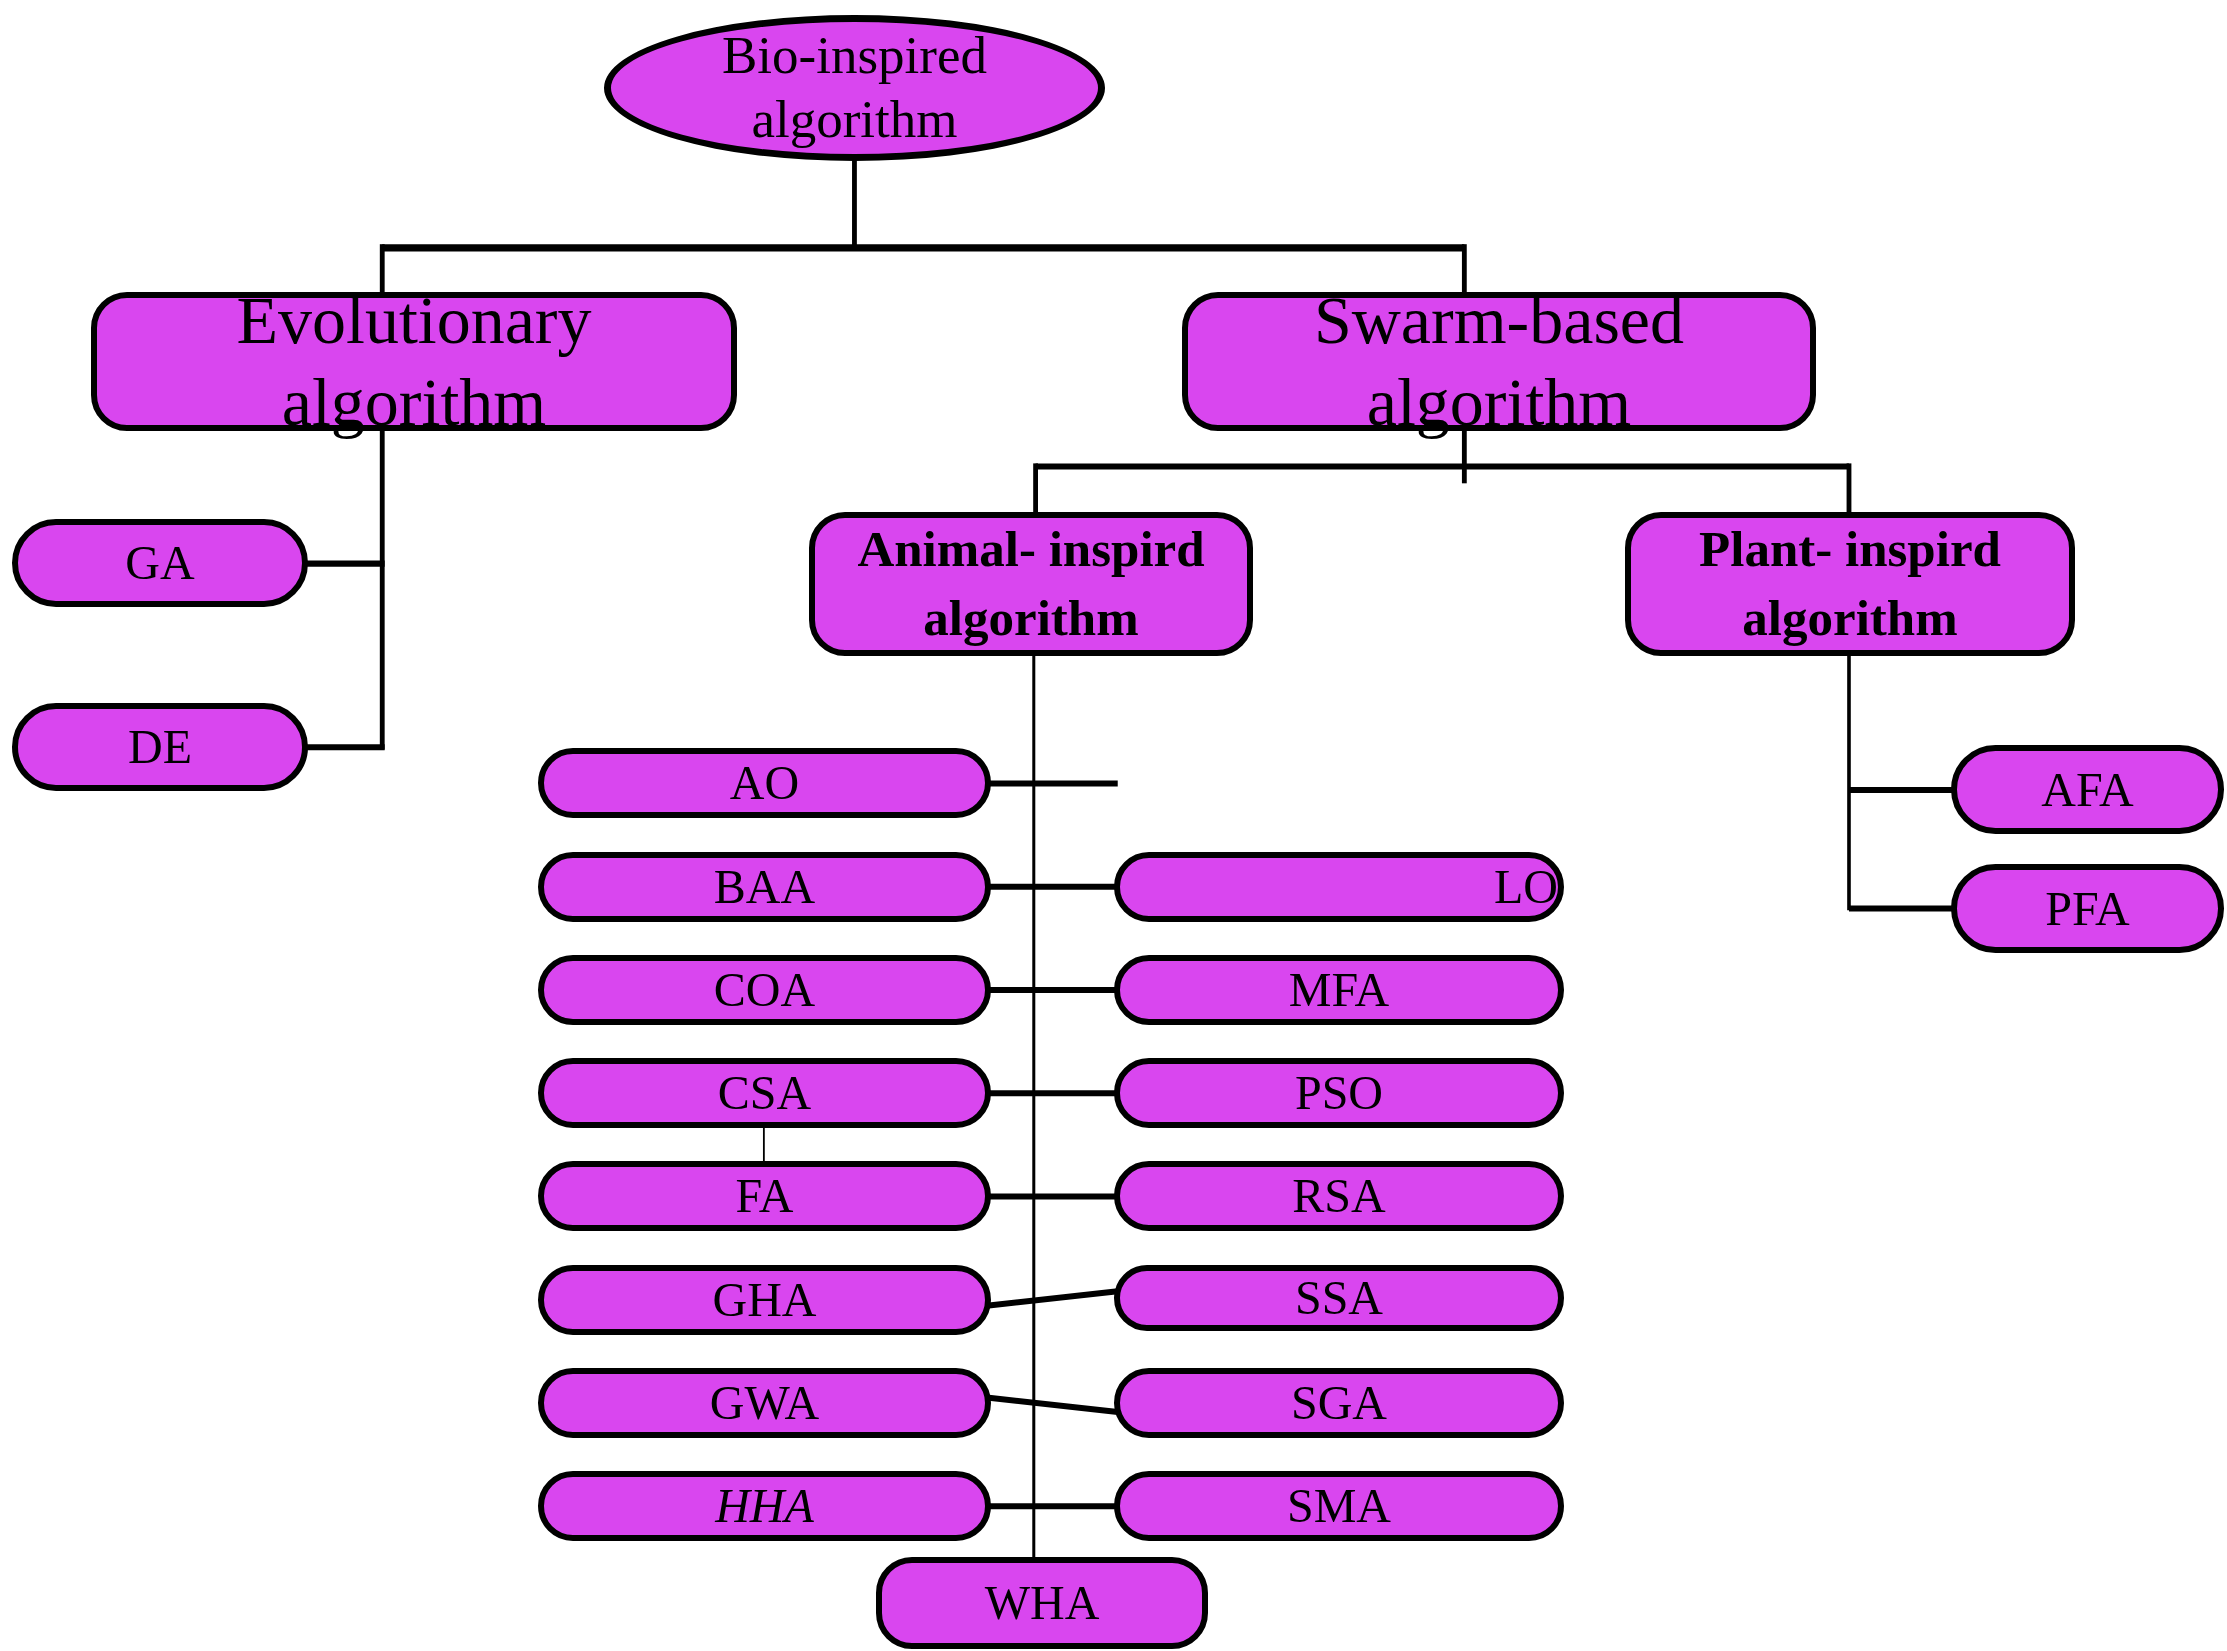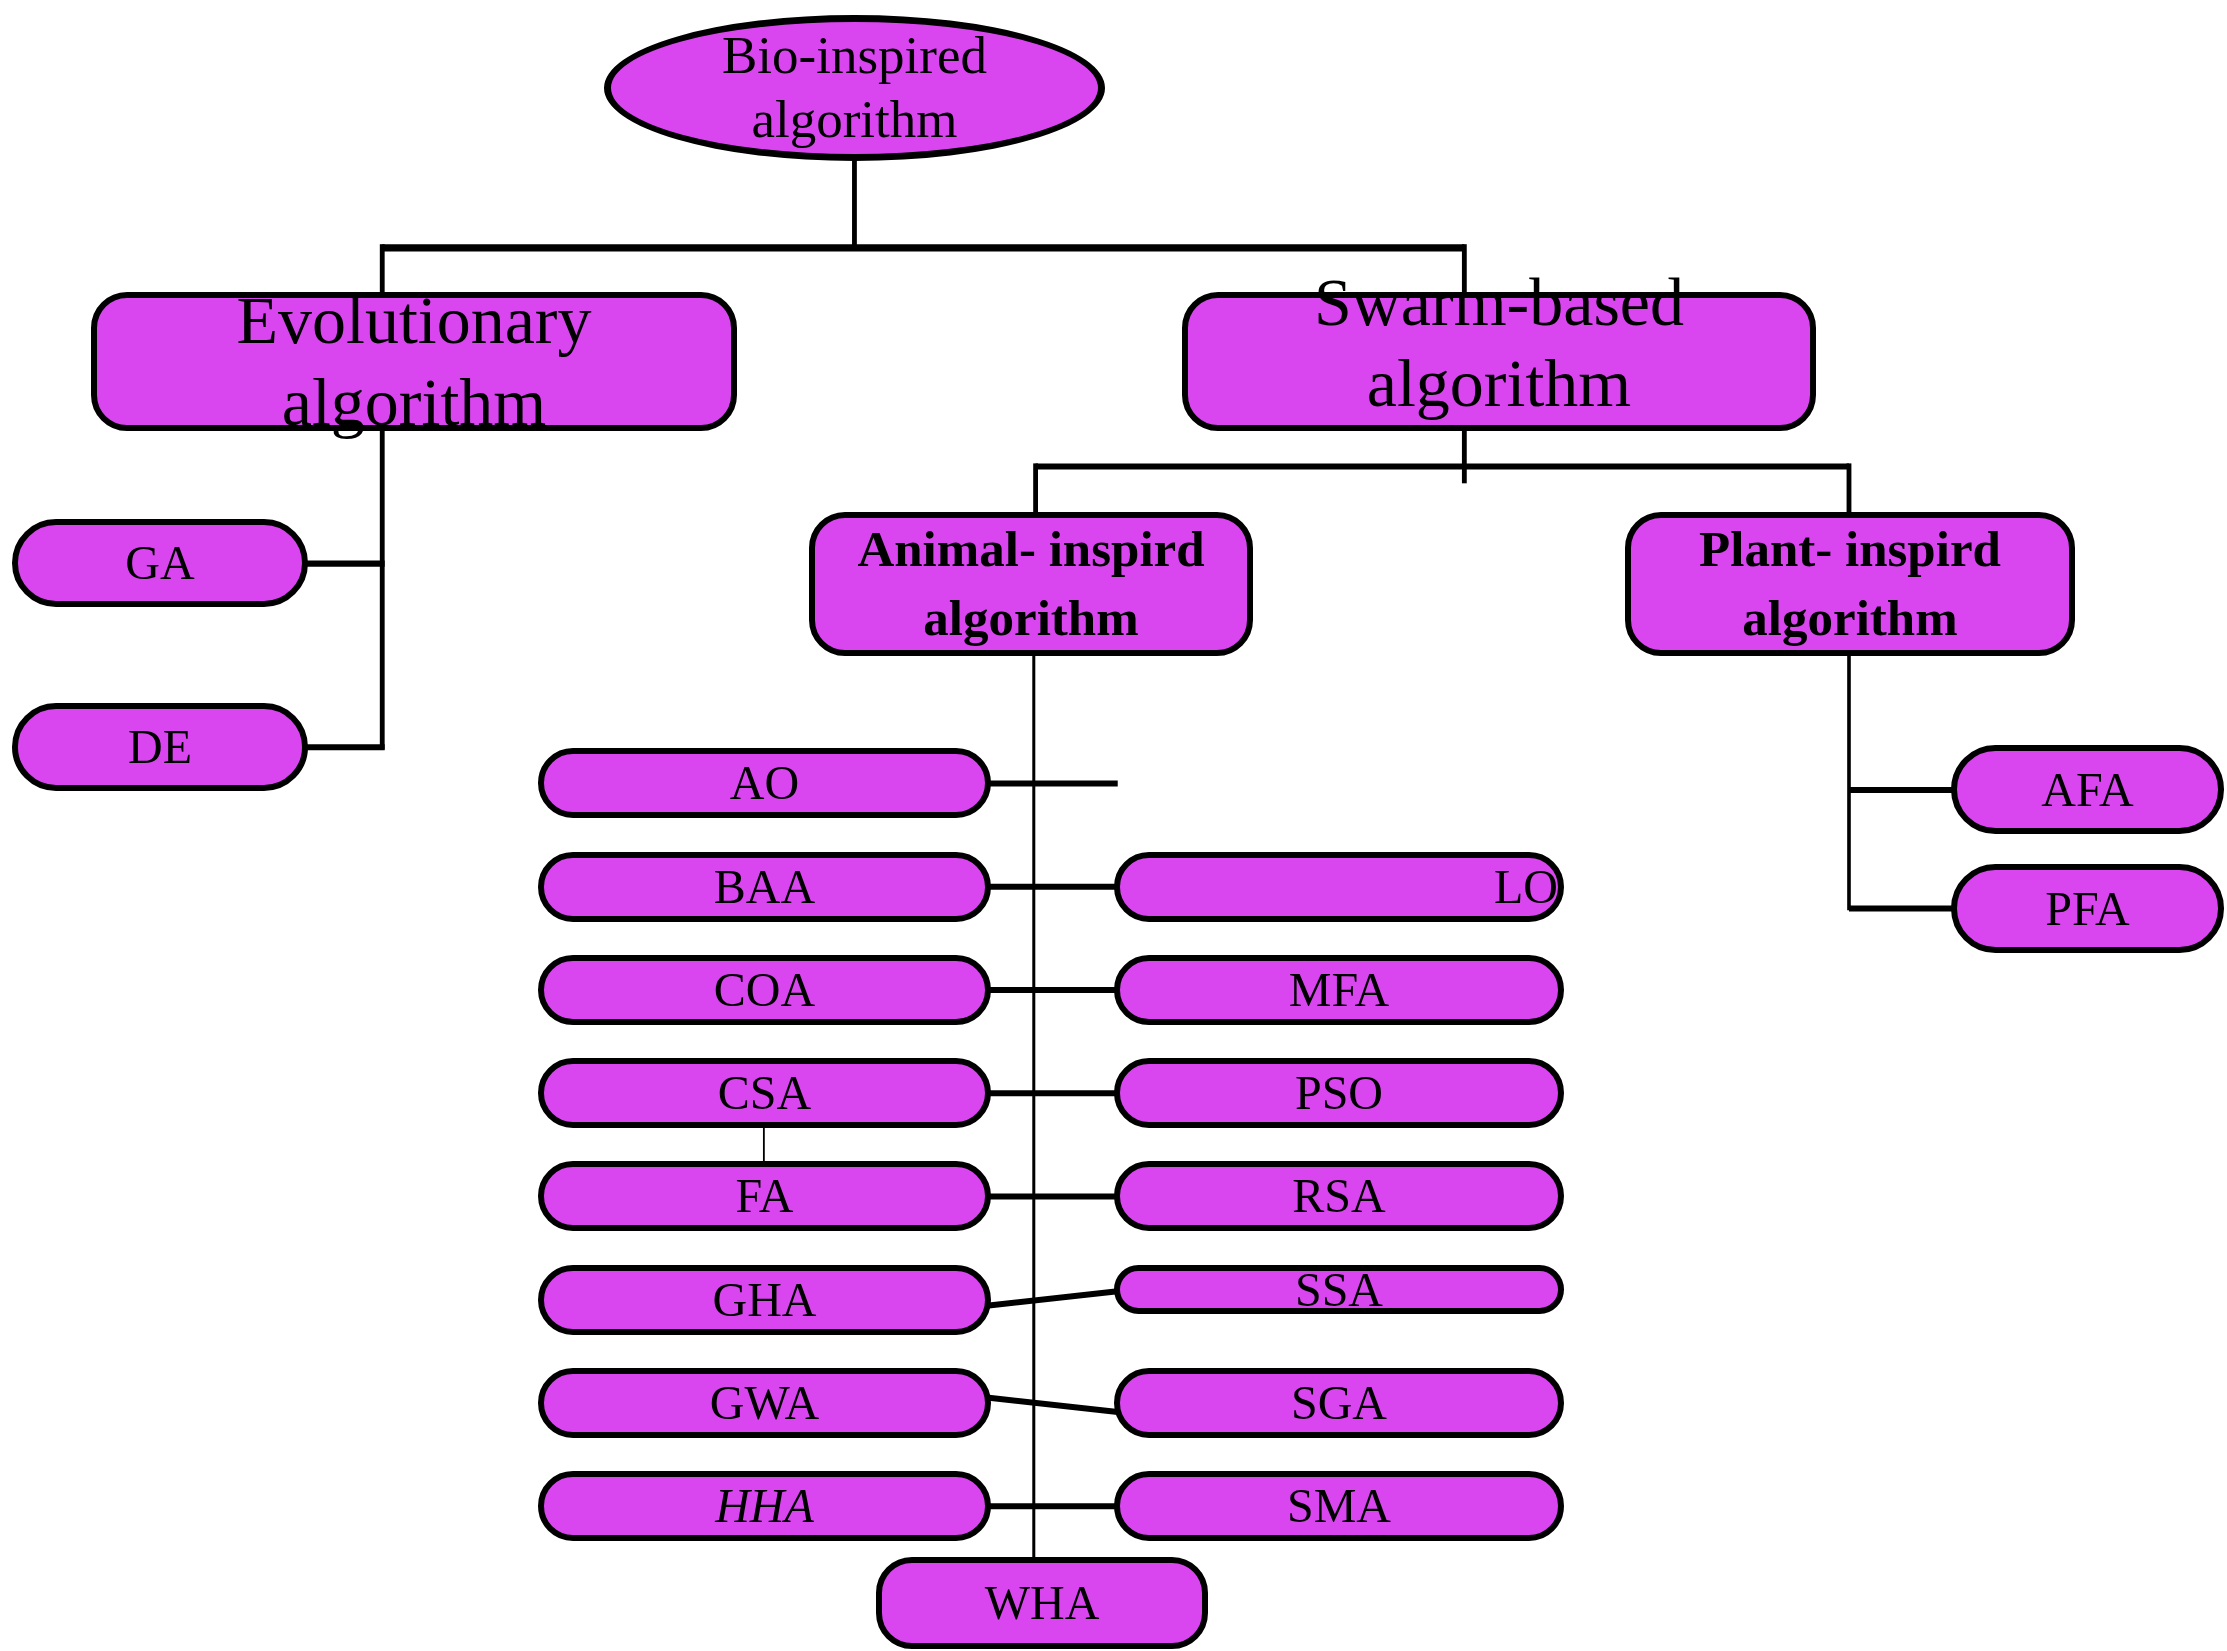--- a/index.html
+++ b/index.html
@@ -91,21 +91,21 @@
 
   <div class="node ellipse" style="left:604px; top:15px; width:501px; height:146px;">
     <span>Bio-inspired</span>
     <span>algorithm</span>
   </div>
 
   <div class="node bigbox" style="left:57px; top:292px; width:646px; height:139px;">
     <span>Evolutionary algorithm</span>
   </div>
 
-  <div class="node bigbox" style="left:1148px; top:292px; width:634px; height:139px;justify-content:flex-end;">
+  <div class="node bigbox" style="left:1148px; top:292px; width:634px; height:139px;">
     <span>Swarm-based algorithm</span>
   </div>
 
   <div class="node pill" style="left:12px; top:519px; width:296px; height:88px;">
     <span>GA</span>
   </div>
   <div class="node pill" style="left:12px; top:703px; width:296px; height:88px;">
     <span>DE</span>
   </div>
 
@@ -148,21 +148,21 @@
   </div>
   <div class="node pill" style="left:1114px; top:955px; width:450px; height:70px;">
     <span>MFA</span>
   </div>
   <div class="node pill" style="left:1114px; top:1058px; width:450px; height:70px;">
     <span>PSO</span>
   </div>
   <div class="node pill" style="left:1114px; top:1161px; width:450px; height:70px;">
     <span>RSA</span>
   </div>
-  <div class="node pill" style="left:1114px; top:1265px; width:450px; height:49px;">
+  <div class="node pill" style="left:1114px; top:1265px; width:450px; height:66px;">
     <span>SSA</span>
   </div>
   <div class="node pill" style="left:1114px; top:1368px; width:450px; height:70px;">
     <span>SGA</span>
   </div>
   <div class="node pill" style="left:1114px; top:1471px; width:450px; height:70px;">
     <span>SMA</span>
   </div>
 
   <div class="node pill" style="left:876px; top:1557px; width:332px; height:92px; border-radius:36px;">

